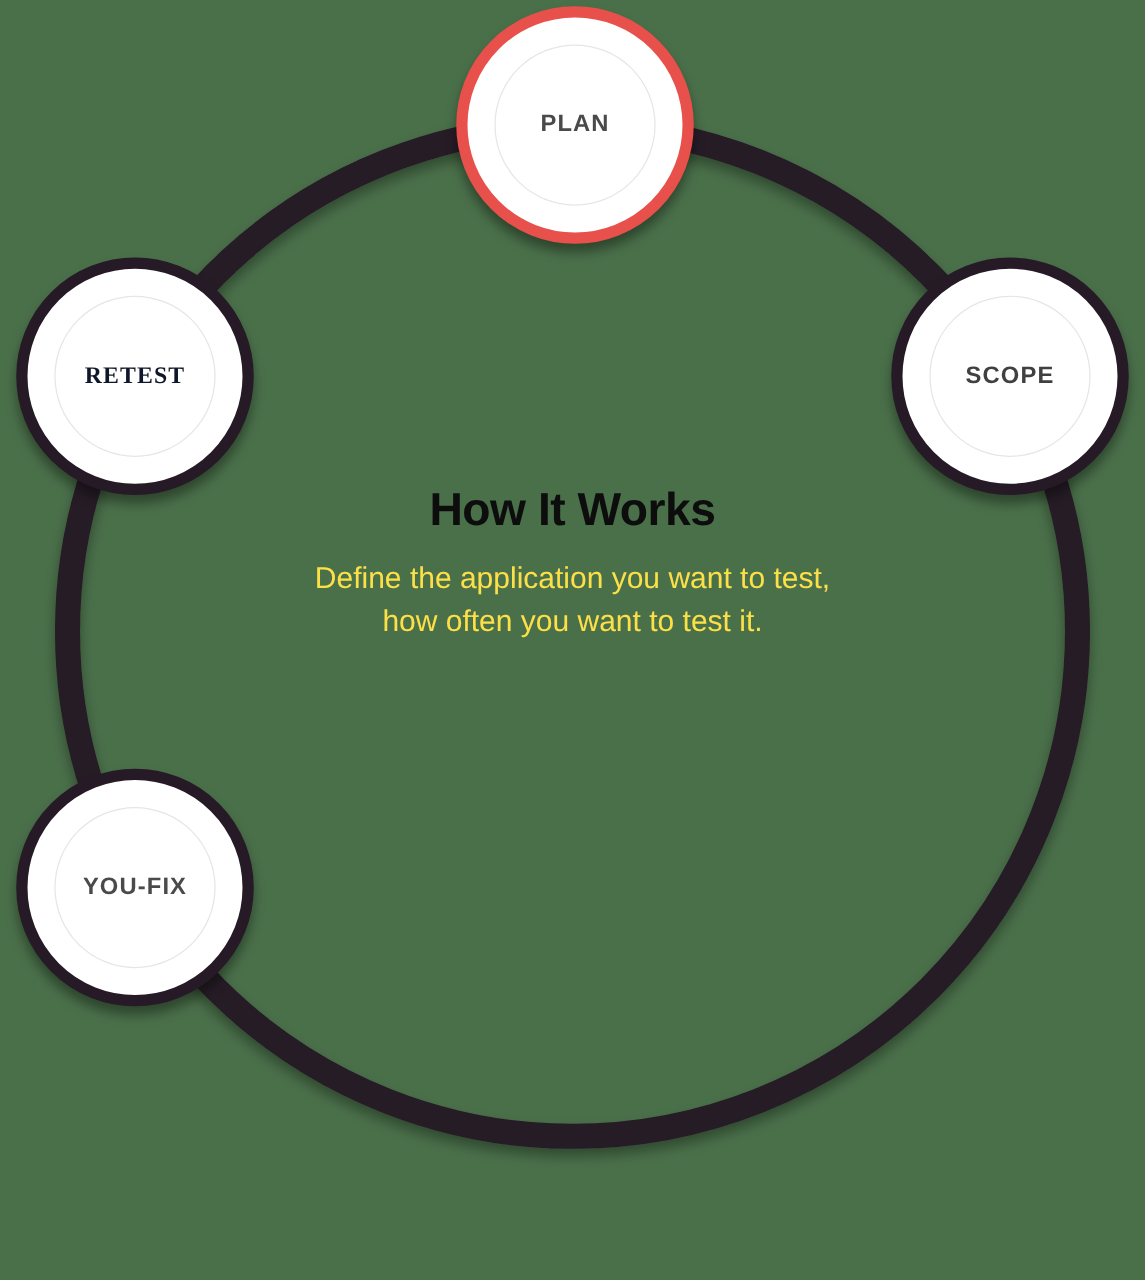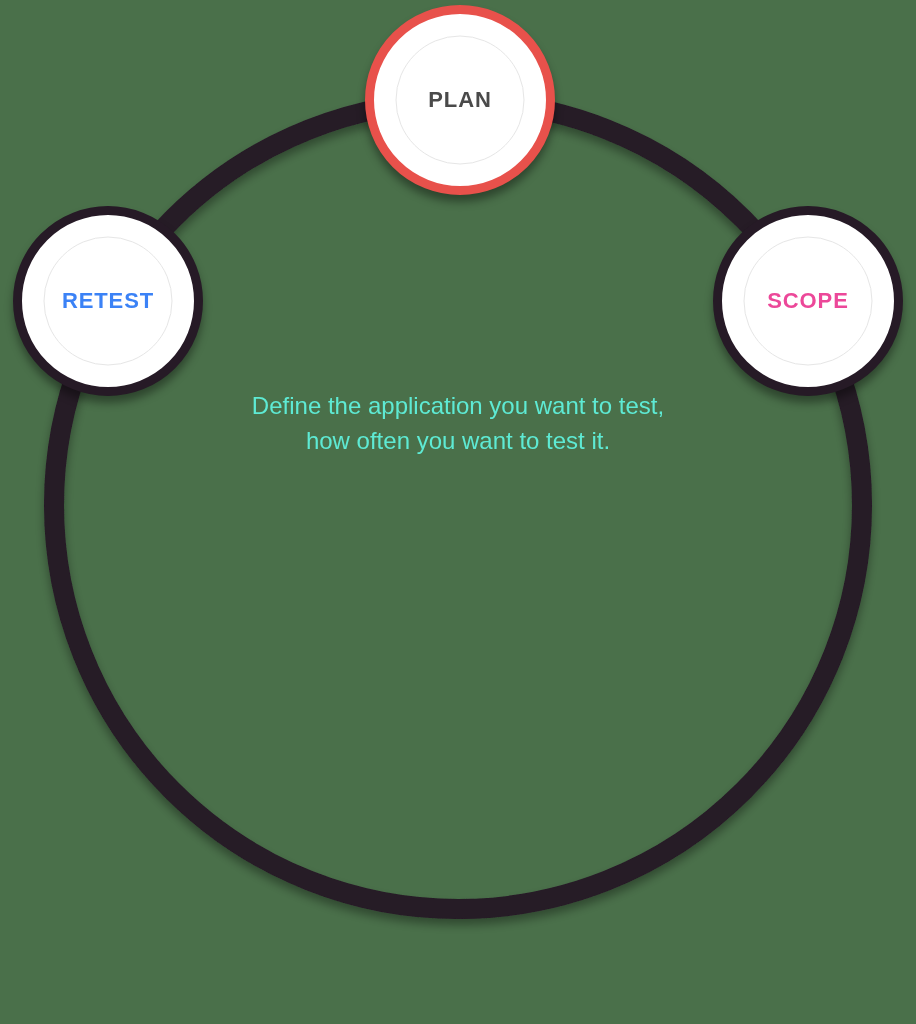--- a/index.html
+++ b/index.html
@@ -51,21 +51,21 @@
     width: 75%;
     height: 75%;
     border-radius: 50%;
     border: 1px solid #E6E6E6;
     box-sizing: border-box;
     pointer-events: none;
   }
   .node-label {
     position: relative;
     z-index: 2;
-    font-size: 22px;
+    font-size: 19px;
     font-weight: bold;
     letter-spacing: 0.9px;
     color: #4A4A4A;
     white-space: nowrap;
     font-family: "Liberation Sans", sans-serif;
   }
 
   
   #center-block {
     position: absolute;
@@ -107,28 +107,33 @@
     <circle id="ring-circle" cx="458" cy="505" r="404" fill="none" stroke="#261A26" stroke-width="20" filter="url(#ringShadow)"></circle>
   </svg>
 
   <div class="node accent" style="width: 190px; height: 190px; left: 365px; top: 5px; border-color: rgb(232, 81, 75);">
     <span class="node-inner-ring" style="border-color: rgb(230, 230, 230);"></span>
     <span class="node-label" style="color: rgb(74, 74, 74);">PLAN</span>
   </div>
 
   <div class="node dark" style="width: 190px; height: 190px; left: 713px; top: 206px; border-color: rgb(38, 26, 38);">
     <span class="node-inner-ring" style="border-color: rgb(230, 230, 230);"></span>
-    <span class="node-label" style="color: #ec4899;">SCOPE</span>
+    <span class="node-label" style="color: #404040;">SCOPE</span>
   </div>
 
 
 
+  <div class="node dark" style="width: 190px; height: 190px; left: 13px; top: 615px; border-color: rgb(38, 26, 38);">
+    <span class="node-inner-ring" style="border-color: rgb(230, 230, 230);"></span>
+    <span class="node-label" style="color: rgb(74, 74, 74);">YOU-FIX</span>
+  </div>
 
   <div class="node dark" style="width: 190px; height: 190px; left: 13px; top: 206px; border-color: rgb(38, 26, 38);">
     <span class="node-inner-ring" style="border-color: rgb(230, 230, 230);"></span>
-    <span class="node-label" style="color: #3b82f6;">RETEST</span>
+    <span class="node-label" style="color: #0f172a; font-family: Liberation Serif, serif;">RETEST</span>
   </div>
 
   <div id="center-block">
-    <p id="center-desc" style="color: #5eead4;">Define the application you want to test, how often you want to test it.</p>
+    <h2 id="center-title" style="color: rgb(13, 13, 13);">How It Works</h2>
+    <p id="center-desc" style="color: #fde047;">Define the application you want to test, how often you want to test it.</p>
   </div>
 
 </div>
 
 </body></html>

